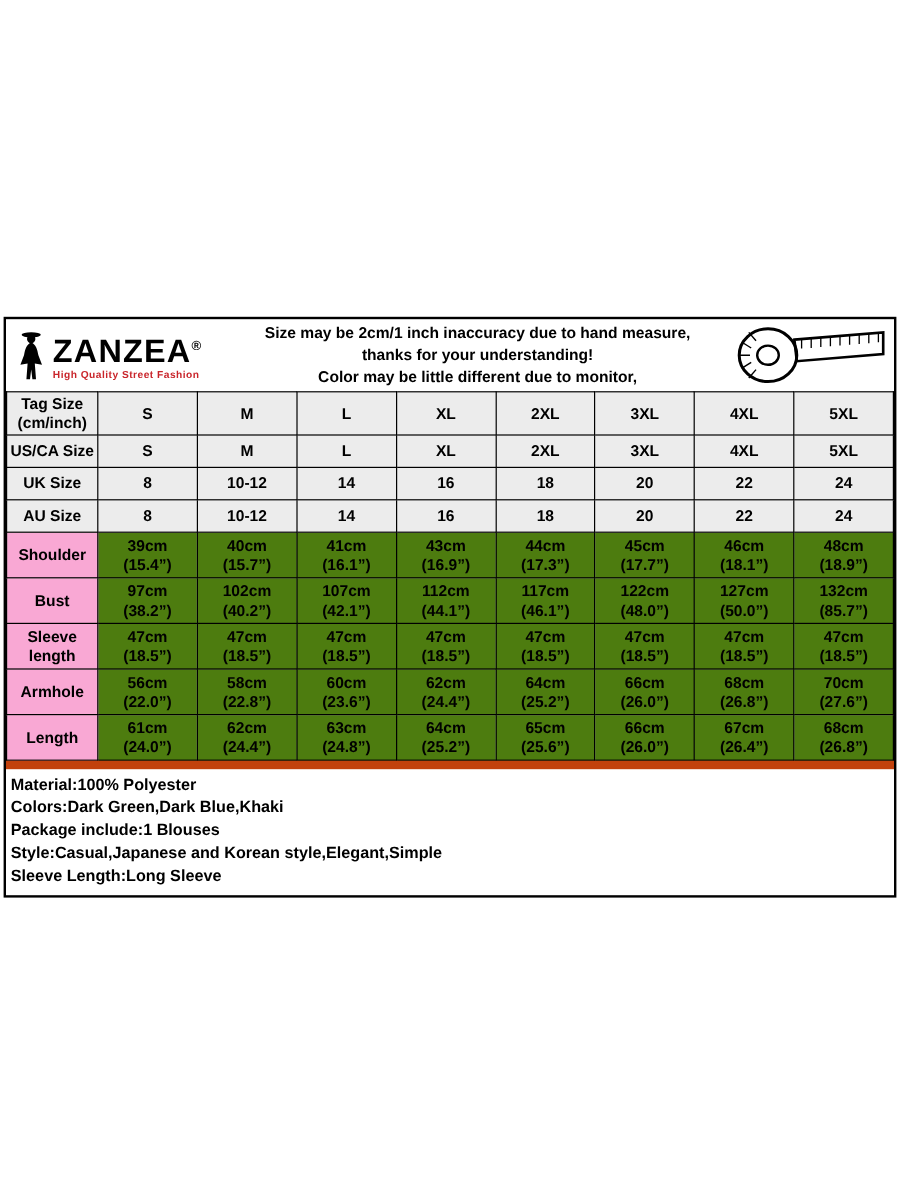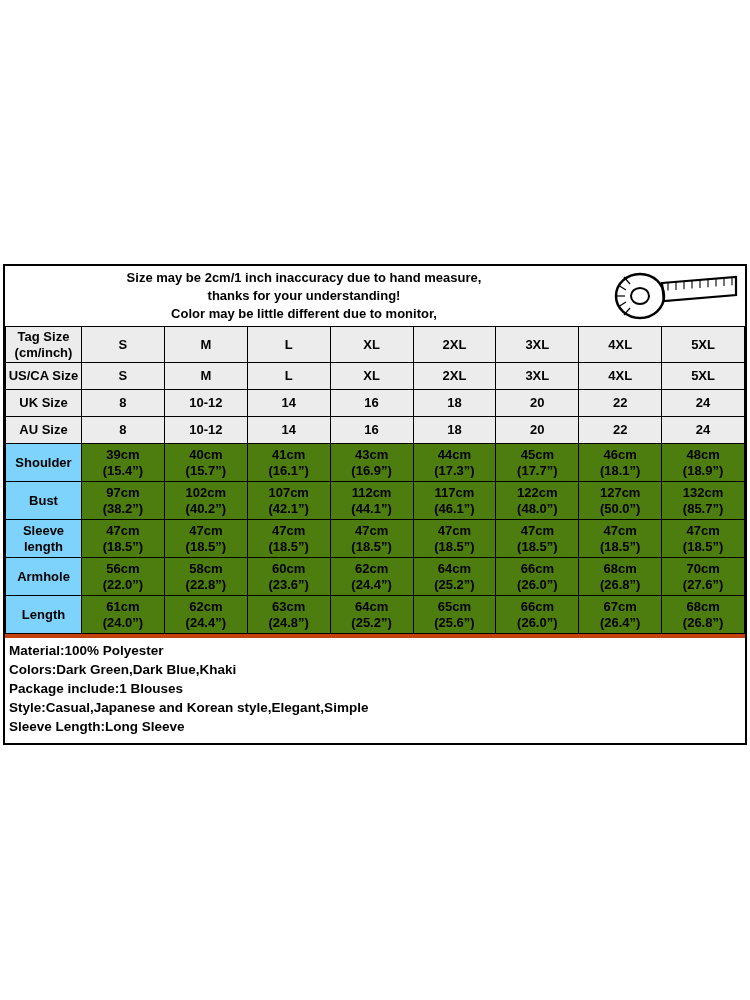--- a/index.html
+++ b/index.html
@@ -35,36 +35,51 @@
     table-layout: fixed;
     font-size: 13px;
     font-weight: bold;
     text-align: center;
   }
   table.size-table td { border: 1px solid #000; padding: 1px 2px; line-height: 16px; }
   table.size-table td.label-cell { width: 76px; }
   tr.header td { background: #ececec; height: 27px; }
   tr.header.first td { height: 36px; }
   tr.measure td { height: 38px; background: #4d7c0f; }
-  tr.measure td.label-cell { background: #7dd3fc; }
+  tr.measure td.label-cell { background: #f9a8d4; }
   
   .info-box {
-    border-top: 4px solid #c2410c;
+    border-top: 7px solid #c2410c;
     padding: 3px 4px 7px 4px;
     font-size: 13.5px;
     font-weight: bold;
     line-height: 19px;
   }
 </style>
 </head>
 <body>
 
 <div class="sheet">
 
   <div class="header-band">
+    <div class="brand">
+      <span class="brand-figure">
+        <svg width="26" height="44" viewBox="0 0 26 44" xmlns="http://www.w3.org/2000/svg">
+          <ellipse cx="13" cy="5" rx="8" ry="2.2" fill="#000"></ellipse>
+          <circle cx="13" cy="8.5" r="3.5" fill="#000"></circle>
+          <path d="M13 11.5 C9 13 8 17 7 22 L4 30 L10 29 L9 42 L12 42 L13 34 L14 42 L17 42 L16 29 L22 30 L19 22 C18 17 17 13 13 11.5 Z" fill="#000"></path>
+        </svg>
+      </span>
+      <span class="brand-text">
+        <div class="brand-name-row">
+          <span>ZANZEA</span><span class="brand-reg">®</span>
+        </div>
+        <div class="brand-tagline">High Quality Street Fashion</div>
+      </span>
+    </div>
 
     <div class="note">
       <div>Size may be 2cm/1 inch inaccuracy due to hand measure,</div>
       <div>thanks for your understanding!</div>
       <div>Color may be little different due to monitor,</div>
     </div>
 
     <div class="tape">
       <svg width="128" height="56" viewBox="0 0 128 56" fill="none" stroke="#000" xmlns="http://www.w3.org/2000/svg">
         <ellipse cx="30" cy="28" rx="24" ry="22" stroke-width="2.5"></ellipse>

